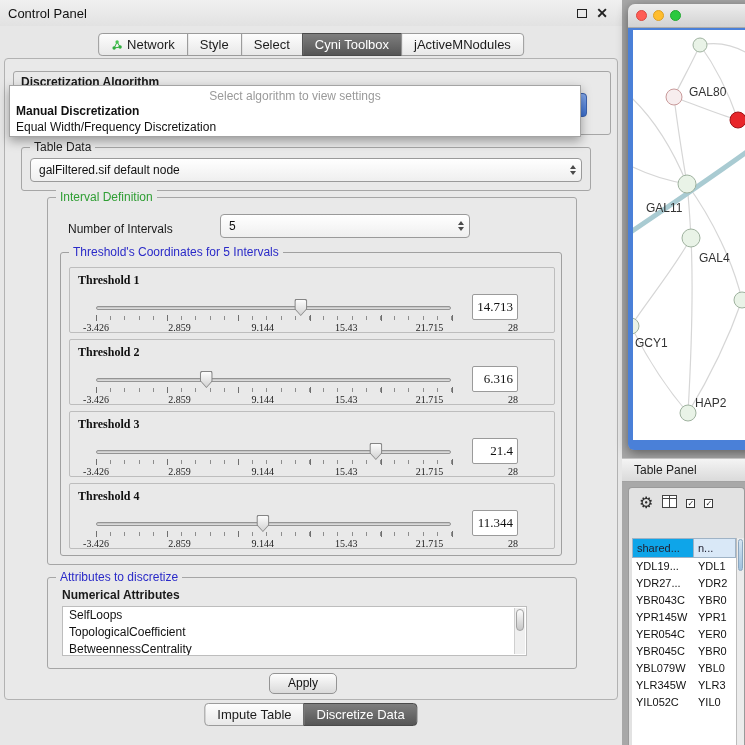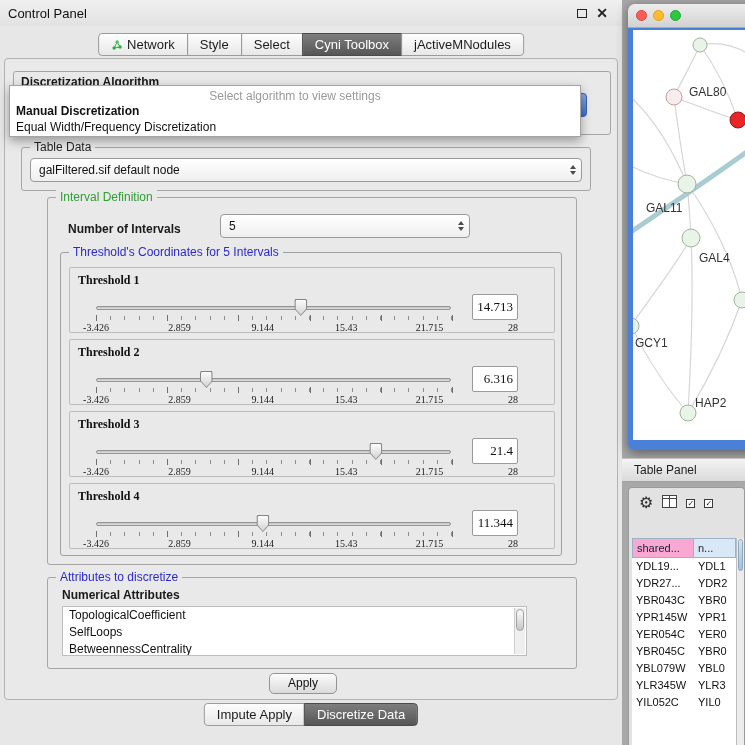--- a/index.html
+++ b/index.html
@@ -55,21 +55,21 @@
     display:flex; align-items:center; padding:0 22px 0 8px; height:24px; font-size:12px; color:#111; }
   .stepper { position:absolute; right:5px; top:50%; transform:translateY(-50%);
     display:flex; flex-direction:column; align-items:center; gap:2px; }
   .tri-up   { width:0; height:0; border-left:3.5px solid transparent; border-right:3.5px solid transparent; border-bottom:4px solid #4a4a4a; }
   .tri-down { width:0; height:0; border-left:3.5px solid transparent; border-right:3.5px solid transparent; border-top:4px solid #4a4a4a; }
 
   #tabledata-group { left:16px; top:88px; width:570px; height:44px; }
   #tabledata-combo { position:absolute; left:8px; top:10px; width:552px; }
 
   #interval-group { left:42px; top:138px; width:530px; height:368px; }
-  #numint-label { position:absolute; left:20px; top:24px; font-weight:bold; }
+  #numint-label { position:absolute; left:20px; top:24px; font-weight:normal; }
   #numint-combo { position:absolute; left:172px; top:16px; width:250px; }
 
   #thresholds-group { position:absolute; left:12px; top:54px; width:502px; height:304px;
     border:1px solid #a0a0a0; border-radius:3px; }
 
   .tblock { position:absolute; left:8px; width:486px; height:66px; border:1px solid #bdbdbd; border-radius:2px;font-family:Liberation Serif, serif; }
   .tlabel { position:absolute; left:8px; top:5px; font-weight:bold; color:#111; }
   .track { position:absolute; left:26px; top:38px; width:355px; height:4px;
     background:linear-gradient(#bfbfbf,#e3e3e3); border:1px solid #949494; border-radius:2px; }
   .thumb { position:absolute; top:-8px; width:13px; height:17px; transform:translateX(-50%);
@@ -117,21 +117,21 @@
     display:flex; align-items:center; }
   #tablepanel-bar span { padding-left:12px; font-size:12px; color:#222; }
 
   #table-window { position:absolute; left:628px; top:487px; width:117px; height:258px;
     background:#e2e2e2; border:1px solid #9a9a9a; border-bottom:none; border-radius:4px 4px 0 0; }
   #tw-toolbar { position:absolute; left:0; top:0; width:100%; height:30px; display:flex; align-items:center; padding-left:10px; gap:9px; }
   .gear { font-size:16px; color:#2d2d2d; line-height:1; }
   .cbx { width:9px; height:9px; border:1px solid #3a3a3a; background:#fff; font-size:8px; line-height:8px; text-align:center; color:#222; }
   #tw-header { position:absolute; left:3px; top:50px; right:8px; height:20px; display:flex; }
   .hcell { border:1px solid #9fb3c6; font-size:11px; color:#223; padding:3px 0 0 4px; overflow:hidden; white-space:nowrap; }
-  .hcell.c1 { width:62px; background:#f9a8d4; }
+  .hcell.c1 { width:62px; background:#0ea5e9; }
   .hcell.c2 { flex:1; background:#d9e8f7; margin-left:-1px; }
   #tw-body { position:absolute; left:3px; top:70px; right:8px; bottom:0; background:#fff; overflow:hidden; }
   .trow { display:flex; height:17px; }
   .tcell { font-size:11px; color:#111; padding:2px 0 0 4px; overflow:hidden; white-space:nowrap; }
   .tcell.c1 { width:62px; }
   .tcell.c2 { flex:1; }
   #tw-scrollbar { position:absolute; right:0; top:50px; bottom:0; width:8px; background:#ececec; border-left:1px solid #bcbcbc; }
   #tw-scroll-thumb { position:absolute; left:1px; top:1px; width:5px; height:32px;
     background:linear-gradient(#d4e4f2,#9fc0dd); border:1px solid #8ba6bf; border-radius:3px; }
 </style>
@@ -315,35 +315,35 @@
               <div class="valbox">11.344</div>
             </div>
           </div>
       </div>
     </div>
 
     <div id="attr-group" class="group">
       <span class="group-legend legend-blue">Attributes to discretize</span>
       <div id="attr-sublabel">Numerical Attributes</div>
       <div id="attr-list">
-        <div class="attr-item">TopologicalCoefficient</div>
-          <div class="attr-item">SelfLoops</div>
+        <div class="attr-item">SelfLoops</div>
+          <div class="attr-item">TopologicalCoefficient</div>
           <div class="attr-item">BetweennessCentrality</div>
           <div id="attr-scrollbar">
           <div id="attr-scroll-thumb"></div>
         </div>
       </div>
     </div>
 
     <div id="apply-btn">Apply</div>
   </div>
 
   <div id="bottom-tabs" class="tabstrip">
       <div class="tab">
-        <span>Impute Apply</span>
+        <span>Impute Table</span>
       </div>
       <div class="tab selected">
         <span>Discretize Data</span>
       </div>
     </div>
 </div>
 
 <div id="network-window">
   <div id="nw-titlebar">
     <span class="tl tl-red"></span>

